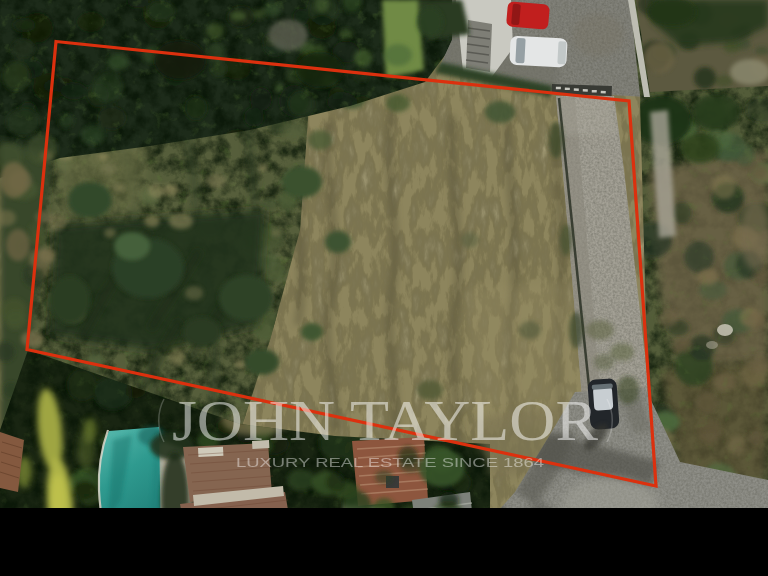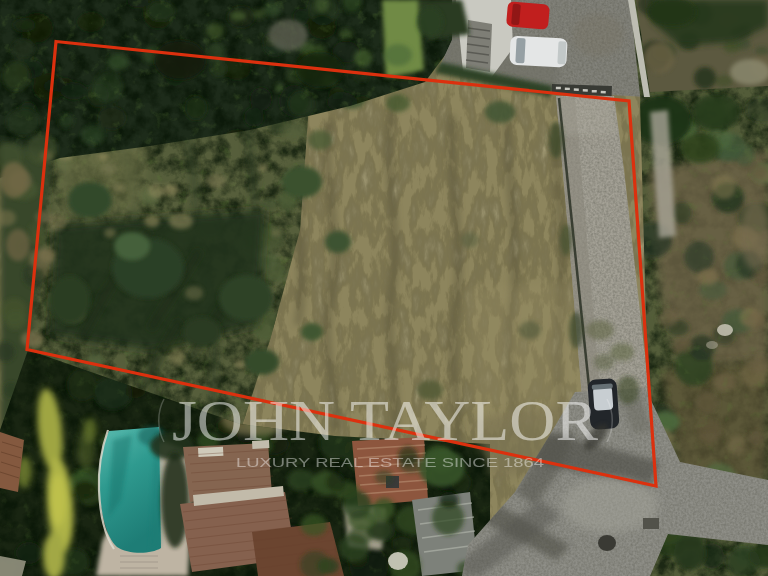--- a/index.html
+++ b/index.html
@@ -1,16 +1,16 @@
 <!DOCTYPE html>
 <html><head>
 <meta charset="utf-8">
 <style>
 html,body{margin:0;padding:0;background:#000;}
-#scene{width:768px;height:576px;overflow:hidden;position:relative;font-family:"Liberation Sans",sans-serif;}
+#scene{width:768px;height:508px;overflow:hidden;position:relative;font-family:"Liberation Sans",sans-serif;}
 </style>
 </head>
 <body>
 <div id="scene">
 <svg width="768" height="576" viewBox="0 0 768 576">
 <defs>
 <filter id="b2" x="-30%" y="-30%" width="160%" height="160%">
           <feGaussianBlur stdDeviation="2"></feGaussianBlur>
         </filter>
 <filter id="b3" x="-40%" y="-40%" width="180%" height="180%">

